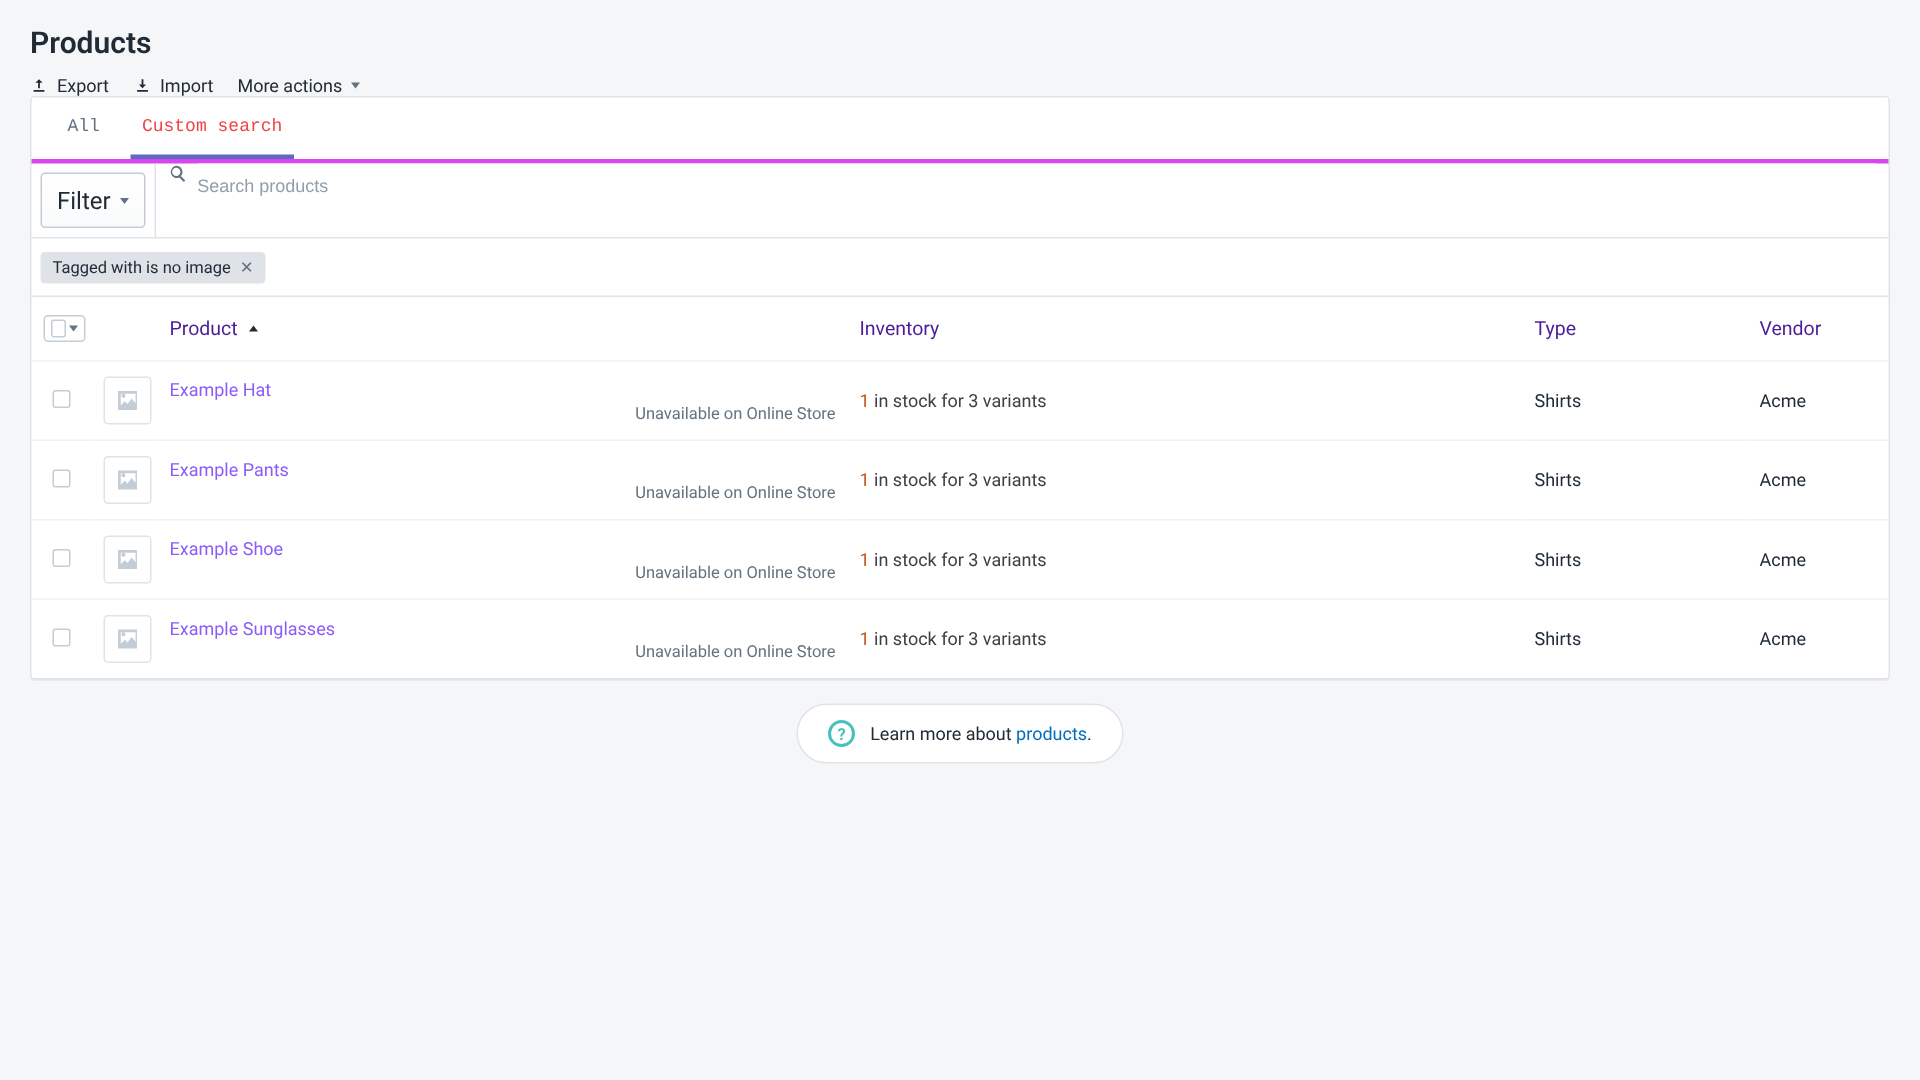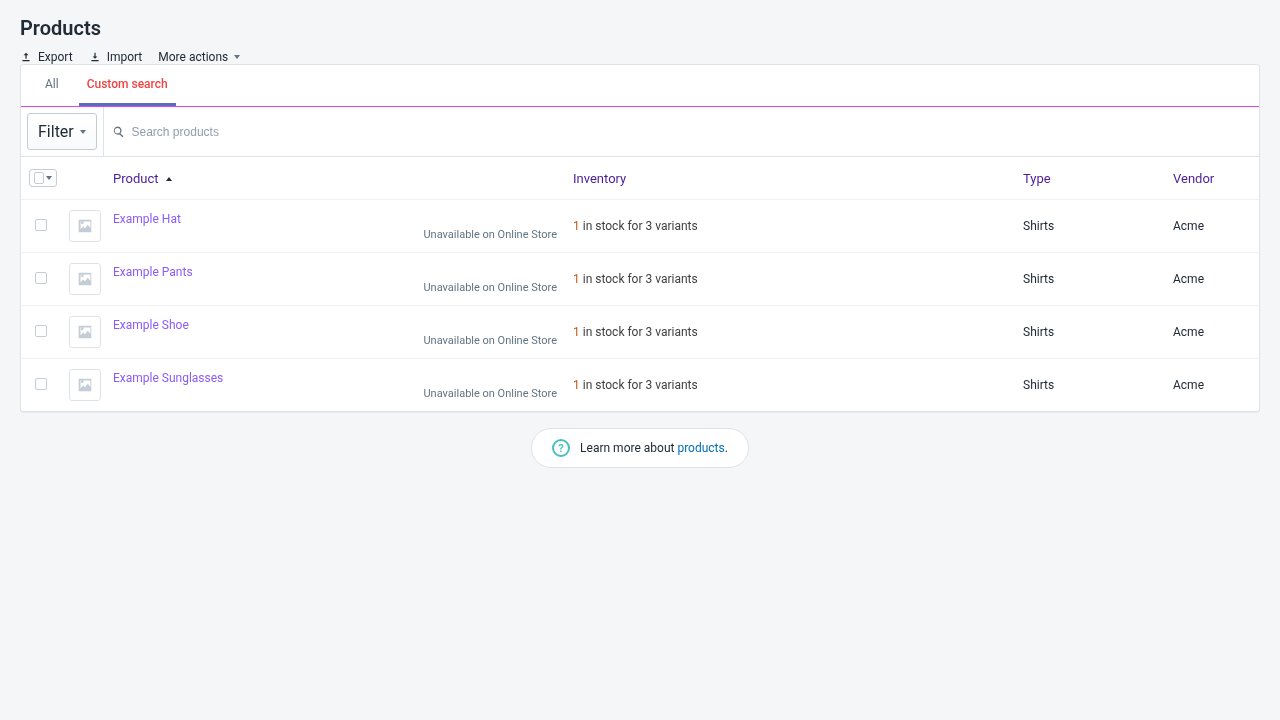--- a/index.html
+++ b/index.html
@@ -3,26 +3,26 @@
 <meta charset="utf-8">
 <style>
   * { box-sizing: border-box; margin: 0; padding: 0; }
   body { font-family: -apple-system, BlinkMacSystemFont, "Segoe UI", Roboto, sans-serif; background: #f4f6f8; color: #212b36; width: 1280px; height: 720px; overflow: hidden; }
   .page { padding: 16px 20px 0 20px; }
   .page-title { font-size: 20px; font-weight: 600; margin-bottom: 10px; }
   .actions-row { display: flex; align-items: center; gap: 16px; }
   .action-link { display: flex; align-items: center; gap: 6px; font-size: 12px; color: #212b36; cursor: pointer; }
   .action-link svg { width: 12px; height: 12px; }
   .card { background: #fff; border: 1px solid #dfe3e8; border-radius: 3px; box-shadow: 0 1px 0 rgba(22,29,37,0.05); }
-  .tabs { display: flex; border-bottom: 1px solid #d946ef; padding: 0 16px; }
+  .tabs { display: flex; border-bottom: 3px solid #d946ef; padding: 0 16px; font-family: Liberation Mono, monospace; }
   .tab { padding: 12px 8px; font-size: 12px; color: #637381; cursor: pointer; margin-right: 12px; }
   .tab.active { color: #ef4444; border-bottom: 3px solid #5c6ac4; font-weight: 500; }
   .filter-row { display: flex; align-items: stretch; border-bottom: 1px solid #dfe3e8; }
   .filter-btn { display: flex; align-items: center; gap: 6px; padding: 8px 10px; font-size: 16px; border: 1px solid #c4cdd5; border-radius: 3px; margin: 6px; background: linear-gradient(#fff, #f9fafb); cursor: pointer; }
-  .search-wrap { flex: 1; display: flex; align-items: center; border-left: 1px solid #dfe3e8; padding: 0 8px; gap: 6px; }
+  .search-wrap { flex: 1; display: flex; align-items: flex-start; border-left: 1px solid #dfe3e8; padding: 0 8px; gap: 6px; }
   .search-wrap input { border: none; outline: none; font-size: 12px; width: 100%; padding: 8px 0; color: #212b36; }
   .search-wrap input::placeholder { color: #919eab; }
   .search-wrap svg { width: 14px; height: 14px; color: #637381; }
   .chip-row { padding: 8px 6px; border-bottom: 1px solid #dfe3e8; }
   .chip { display: inline-flex; align-items: center; gap: 6px; background: #dfe3e8; color: #212b36; font-size: 11px; padding: 4px 8px; border-radius: 3px; }
   .chip .x { cursor: pointer; color: #637381; font-size: 11px; }
   table { width: 100%; border-collapse: collapse; table-layout: fixed; }
   thead th { text-align: left; font-size: 13px; font-weight: 400; color: #4c1d95; padding: 12px 8px; }
   thead th.product-col { padding-left: 8px; }
   tbody tr { border-top: 1px solid #f0f2f4; }
@@ -85,20 +85,26 @@
         <span class="caret-down"></span>
       </div>
       <div class="search-wrap">
         <svg viewBox="0 0 20 20" fill="currentColor">
             <path d="M8 2a6 6 0 014.47 10.03l4.25 4.25-1.44 1.44-4.25-4.25A6 6 0 118 2zm0 2a4 4 0 100 8 4 4 0 000-8z"></path>
           </svg>
         <input type="text" placeholder="Search products" style="">
       </div>
     </div>
 
+    <div class="chip-row">
+      <span class="chip">
+        <span>Tagged with is no image</span>
+        <span class="x">✕</span>
+      </span>
+    </div>
 
     <table>
       <colgroup>
         <col class="col-check">
           <col class="col-thumb">
           <col class="col-product">
           <col class="col-inventory">
           <col class="col-type">
           <col class="col-vendor">
       </colgroup>

